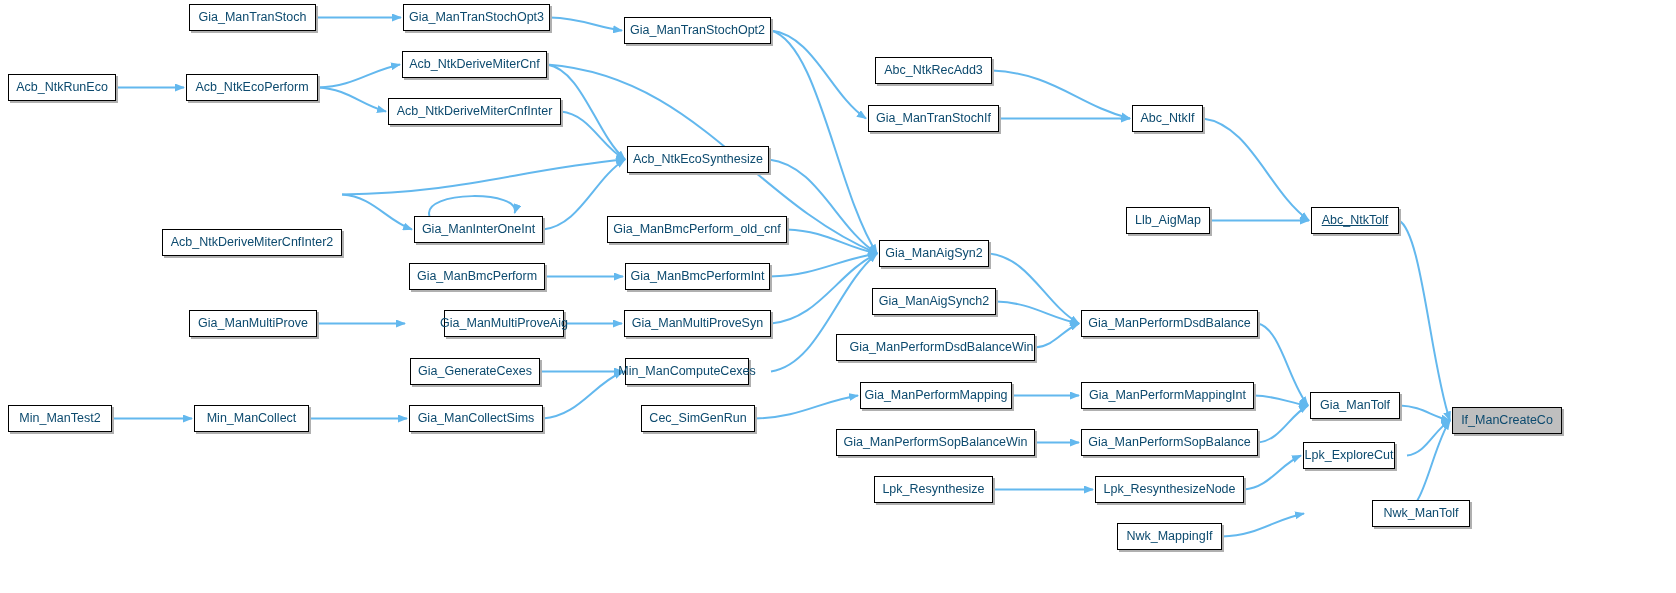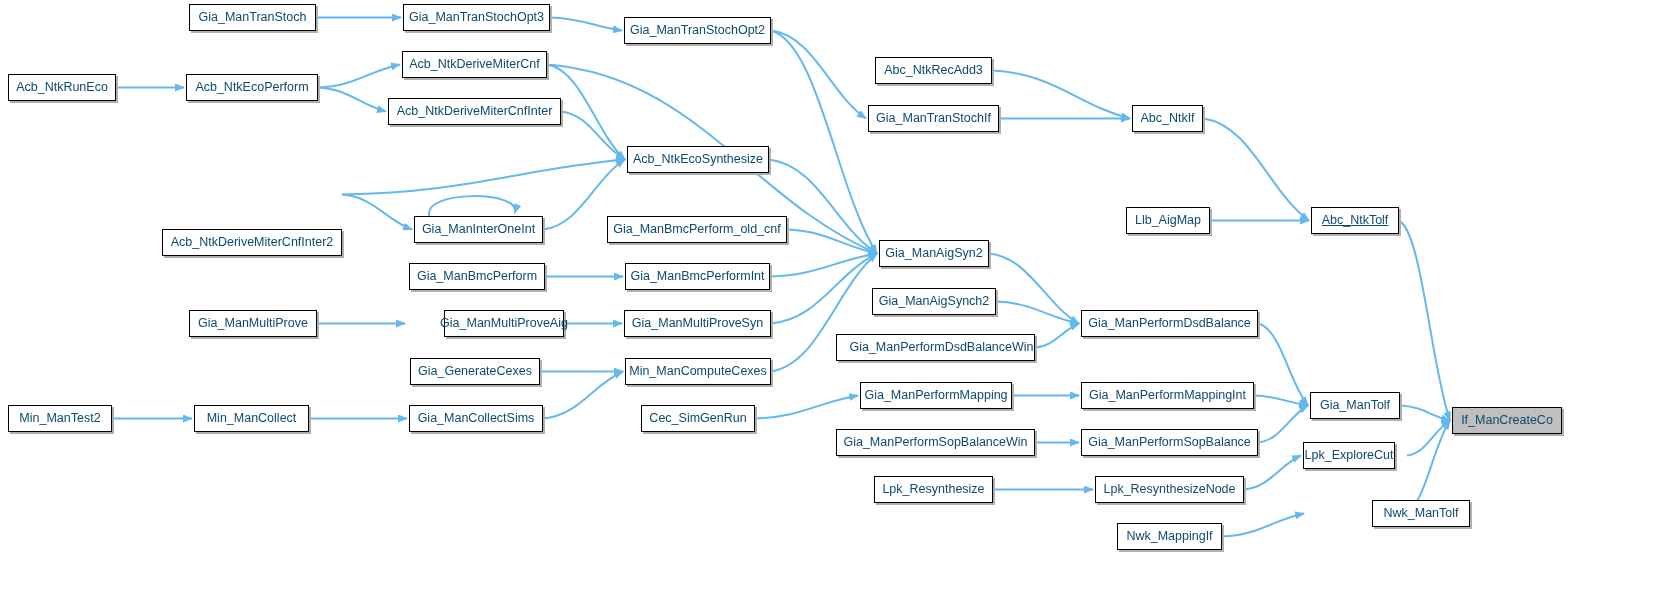--- a/index.html
+++ b/index.html
@@ -177,21 +177,21 @@
       </div>
       <div class="node" style="left: 1081px; top: 310px; width: 177px;">
         <span class="node-label">Gia_ManPerformDsdBalance</span>
       </div>
       <div class="node" style="left: 836px; top: 334px; width: 199px; padding-left: 12px;">
         <span class="node-label">Gia_ManPerformDsdBalanceWin</span>
       </div>
       <div class="node" style="left: 410px; top: 358px; width: 130px;">
         <span class="node-label">Gia_GenerateCexes</span>
       </div>
-      <div class="node" style="left: 625px; top: 358px; width: 146px;">
+      <div class="node" style="left: 625px; top: 358px; width: 124px;">
         <span class="node-label">Min_ManComputeCexes</span>
       </div>
       <div class="node" style="left: 860px; top: 382px; width: 152px;">
         <span class="node-label">Gia_ManPerformMapping</span>
       </div>
       <div class="node" style="left: 1081px; top: 382px; width: 173px;">
         <span class="node-label">Gia_ManPerformMappingInt</span>
       </div>
       <div class="node" style="left: 1310px; top: 392px; width: 90px;">
         <span class="node-label">Gia_ManTolf</span>

